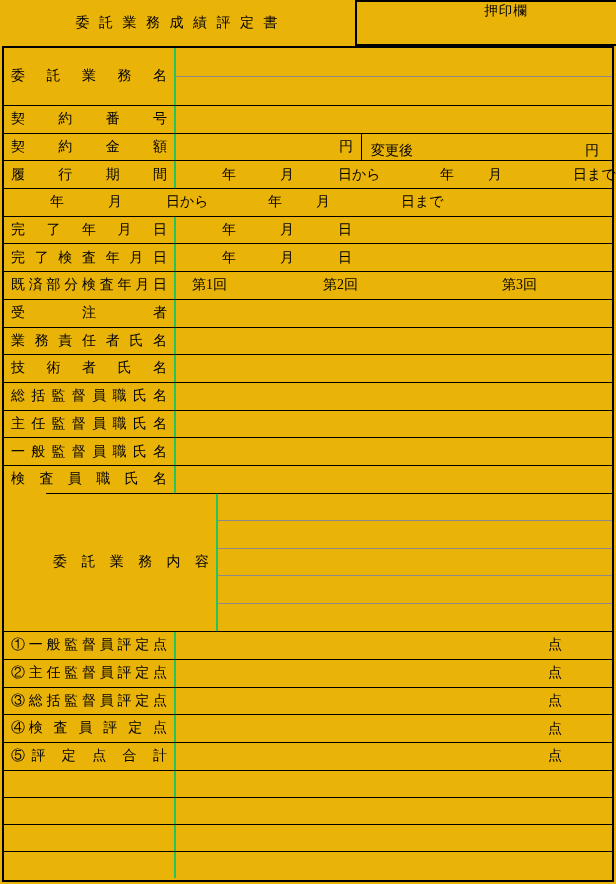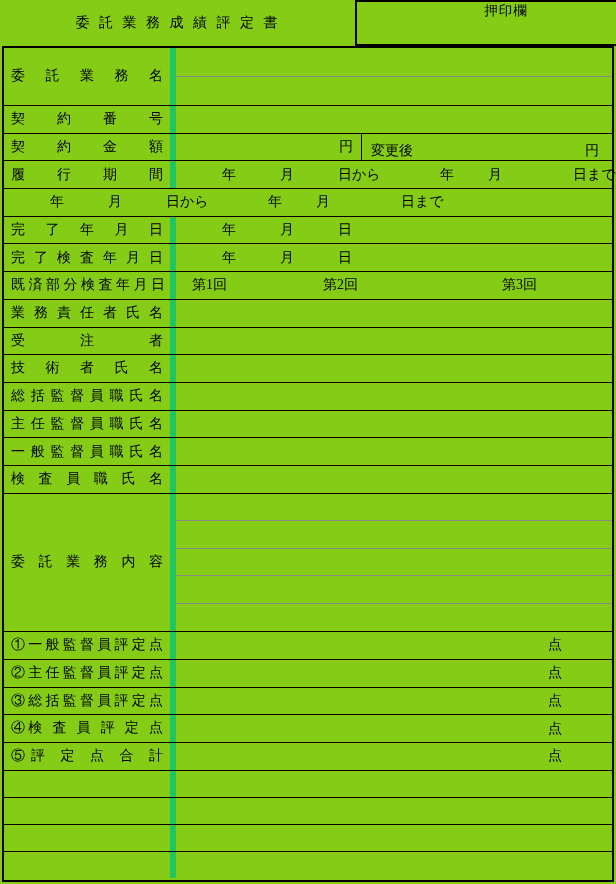--- a/index.html
+++ b/index.html
@@ -2,21 +2,21 @@
 <html><head>
 <meta charset="utf-8">
 <style>
   * { margin:0; padding:0; box-sizing:border-box; }
   html,body { background:#fff; }
   body {
     width:616px; height:884px;
     font-family:"Liberation Serif","DejaVu Serif",serif;
     color:#000;
   }
-  .page { position:relative; width:616px; height:884px; background:#84cc16; overflow:hidden; }
+  .page { position:relative; width:616px; height:884px; background:#eab308; overflow:hidden; }
 
   
   .title {
     position:absolute; left:0; top:0; width:356px; height:46px;
     display:flex; align-items:center; justify-content:center;
     font-size:14px; letter-spacing:3px; white-space:nowrap;
   }
   .stamp-box {
     position:absolute; left:355px; top:0; width:302px; height:46px;
     border:2.5px solid #000;
@@ -26,25 +26,25 @@
 
   
   .table {
     position:absolute; left:2px; top:46px; width:612px; height:836px;
     border:2.5px solid #000;
     display:flex; flex-direction:column;
   }
   .row { display:flex; height:27.7px; border-top:1px solid #000; flex-shrink:0; }
   .row:first-child { border-top:none; }
   .row.tall   { height:57px; }
-  .row.big    { height:138.5px; }
+  .row.big    { height:138.5px;margin-left:42px; }
   .row.bottom { height:27.2px; }
 
   .label-cell {
-    width:172px; border-right:6px solid #22c55e;
+    width:172px; border-right:2px solid #22c55e;
     display:flex; align-items:center; padding:0 7px; flex-shrink:0;
   }
   .label {
     width:100%; font-size:14px; line-height:1.15;
     text-align:justify; text-align-last:justify; -moz-text-align-last:justify;
     white-space:nowrap;
   }
   .content { flex:1; position:relative; font-size:14px; }
 
   
@@ -173,28 +173,28 @@
       </div>
       <div class="content">
         <span class="ps r1">第1回</span>
         <span class="ps r2">第2回</span>
         <span class="ps r3">第3回</span>
       </div>
     </div>
 
     <div class="row">
       <div class="label-cell">
+        <div class="label">受 注 者</div>
+      </div>
+      <div class="content"></div>
+    </div>
+
+    <div class="row">
+      <div class="label-cell">
         <div class="label">業 務 責 任 者 氏 名</div>
-      </div>
-      <div class="content"></div>
-    </div>
-
-    <div class="row">
-      <div class="label-cell">
-        <div class="label">受 注 者</div>
       </div>
       <div class="content"></div>
     </div>
 
     <div class="row">
       <div class="label-cell">
         <div class="label">技 術 者 氏 名</div>
       </div>
       <div class="content"></div>
     </div>

